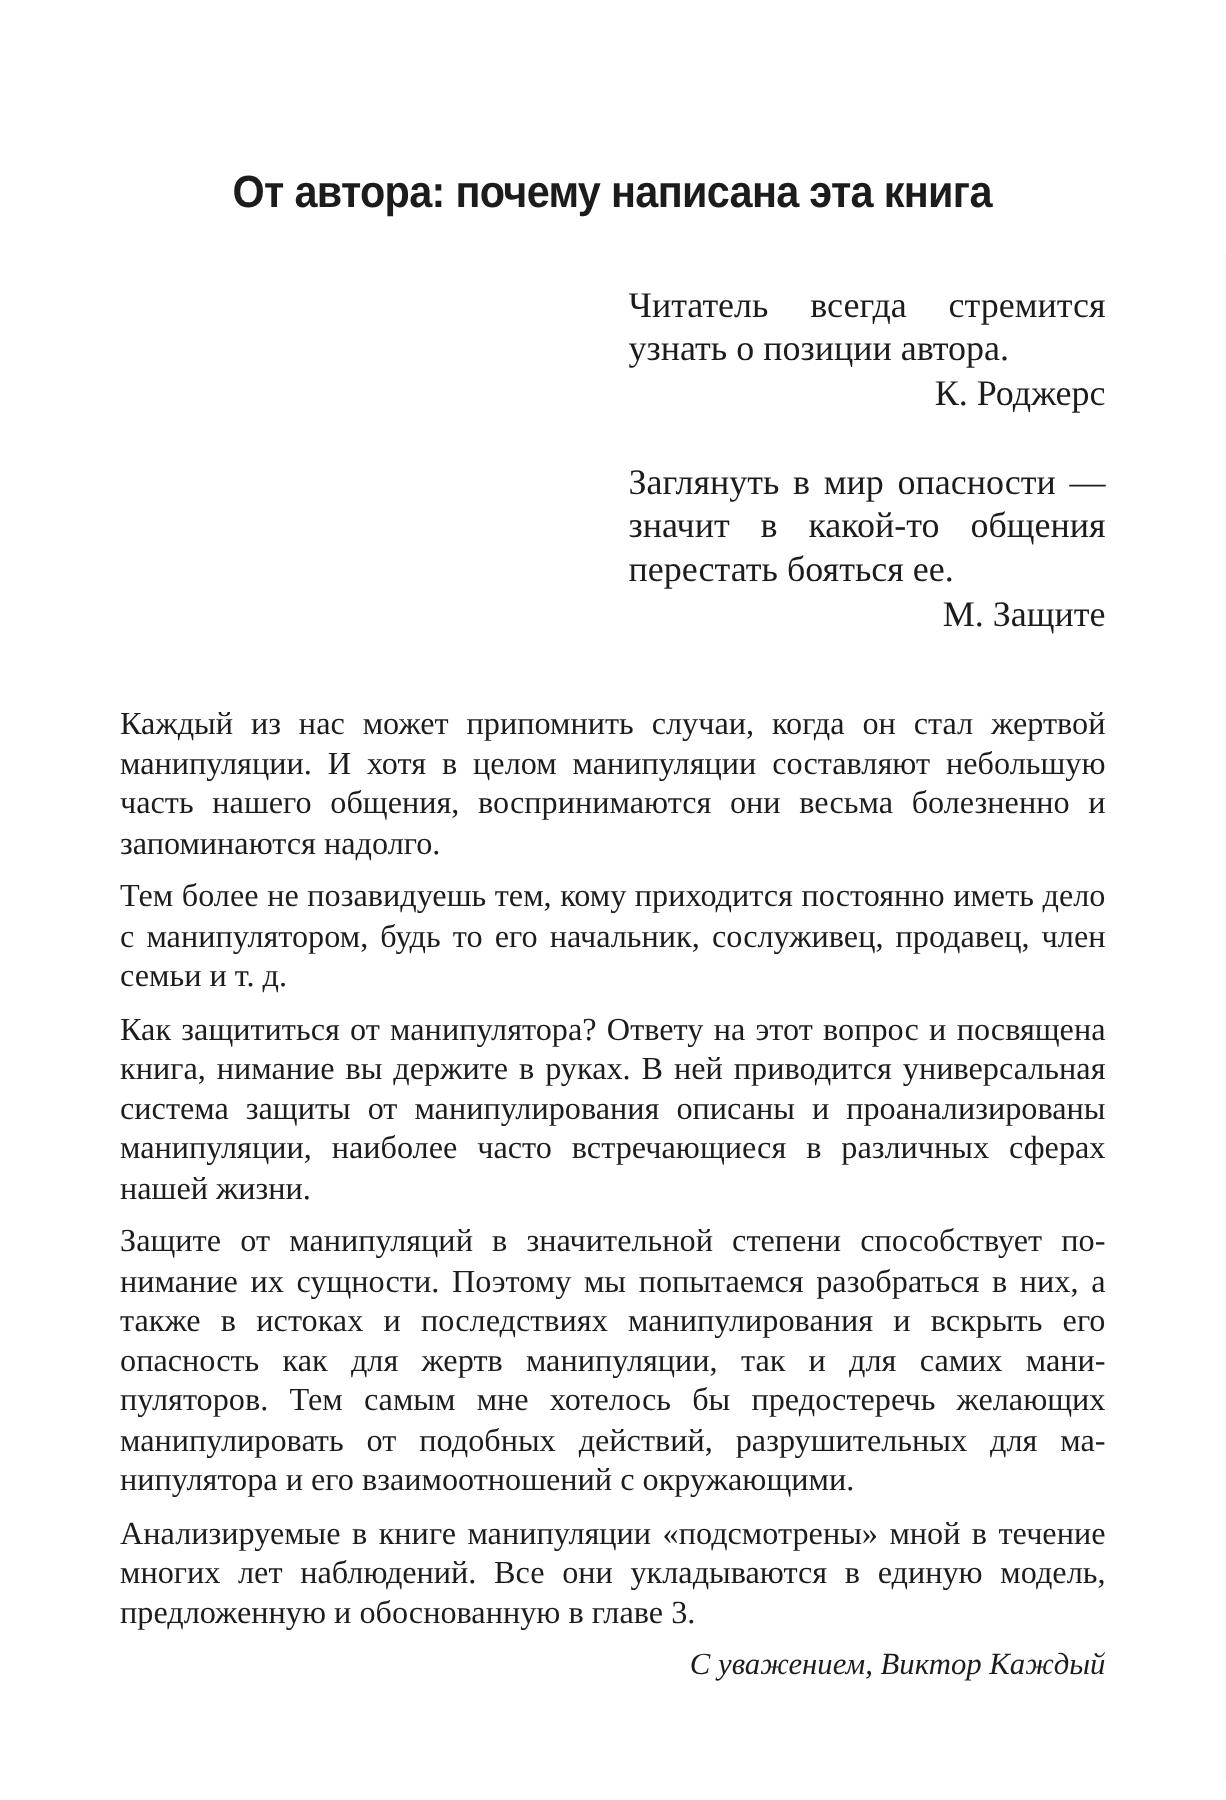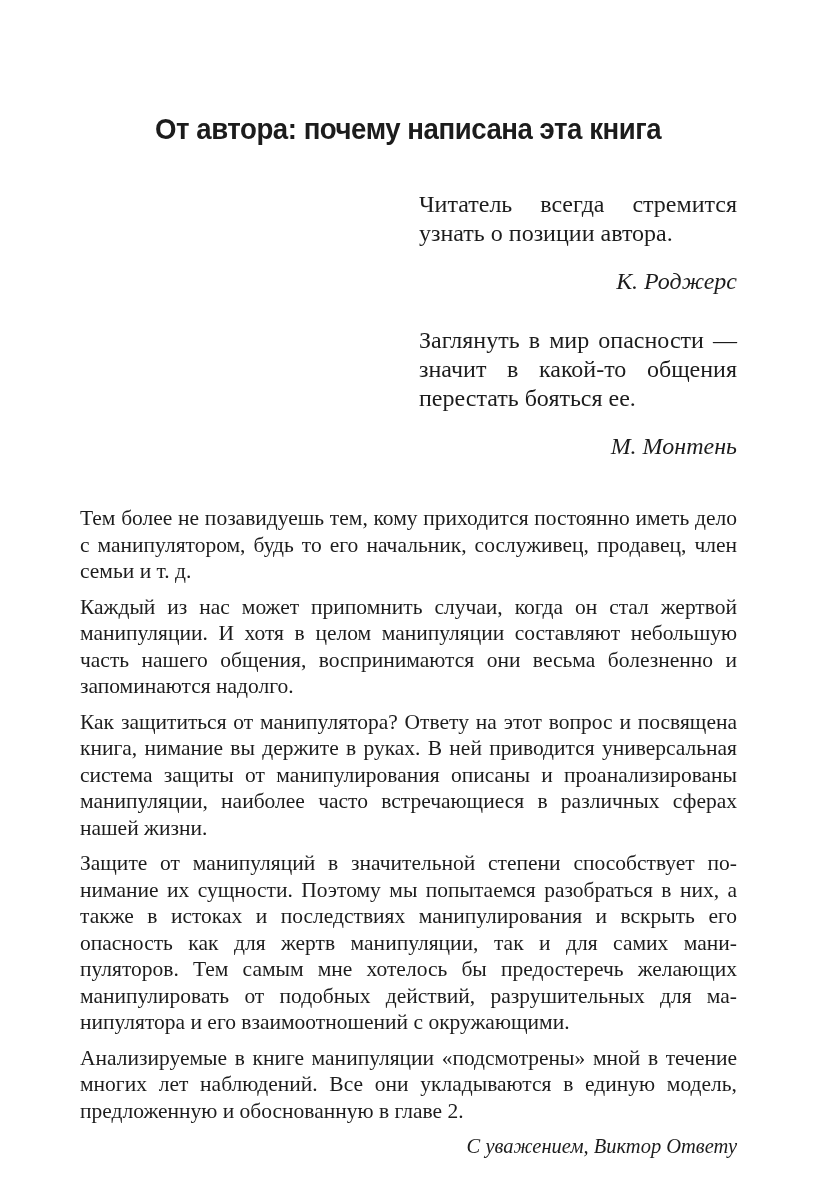--- a/index.html
+++ b/index.html
@@ -45,22 +45,21 @@
   }
   .epigraph + .epigraph {
     margin-top: 30px;
   }
   .epigraph-text {
     text-align: justify;
     hyphens: manual;
   }
   .epigraph-author {
     text-align: right;
-    font-style: italic;
-    margin-top: 19px;
+    margin-top: 1px;
   }
   .body-text p {
     margin: 0 0 9px 0;
     font-size: 21.5px;
     line-height: 26.5px;
     text-align: justify;
     hyphens: manual;
   }
   .signature {
     text-align: right;
@@ -81,28 +80,28 @@
 
   <div class="epigraphs">
 
     <div class="epigraph">
       <div class="epigraph-text">Читатель всегда стремится узнать о&nbsp;позиции автора.</div>
       <div class="epigraph-author">К. Роджерс</div>
     </div>
 
     <div class="epigraph">
       <div class="epigraph-text">Заглянуть в мир опасности — зна­чит в какой-то общения перестать бояться ее.</div>
-      <div class="epigraph-author">М. Монтень</div>
+      <div class="epigraph-author">М. Защите</div>
     </div>
 
   </div>
 
   <div class="body-text">
+    <p>Каждый из нас может припомнить случаи, когда он стал жертвой манипуляции. И хотя в целом манипуляции составляют небольшую часть нашего общения, воспринимаются они весьма болезненно и запоминаются надолго.</p>
     <p>Тем более не позавидуешь тем, кому приходится постоянно иметь дело с манипулятором, будь то его начальник, сослуживец, про­давец, член семьи и т. д.</p>
-    <p>Каждый из нас может припомнить случаи, когда он стал жертвой манипуляции. И хотя в целом манипуляции составляют небольшую часть нашего общения, воспринимаются они весьма болезненно и запоминаются надолго.</p>
     <p>Как защититься от манипулятора? Ответу на этот вопрос и по­священа книга, нимание вы держите в руках. В ней приводится универсальная система защиты от манипулирования описаны и проанализированы манипуляции, наиболее часто встречающиеся в различных сферах нашей жизни.</p>
     <p>Защите от манипуляций в значительной степени способствует по­нимание их сущности. Поэтому мы попытаемся разобраться в них, а также в истоках и последствиях манипулирования и вскрыть его опасность как для жертв манипуляции, так и для самих мани­пуляторов. Тем самым мне хотелось бы предостеречь желающих манипулировать от подобных действий, разрушительных для ма­нипулятора и его взаимоотношений с окружающими.</p>
-    <p>Анализируемые в книге манипуляции «подсмотрены» мной в те­чение многих лет наблюдений. Все они укладываются в единую модель, предложенную и обоснованную в главе 2.</p>
+    <p>Анализируемые в книге манипуляции «подсмотрены» мной в те­чение многих лет наблюдений. Все они укладываются в единую модель, предложенную и обоснованную в главе 3.</p>
   </div>
 
-  <div class="signature">С уважением, Виктор Ответу</div>
+  <div class="signature">С уважением, Виктор Каждый</div>
 
 </div>
 
 </body></html>

